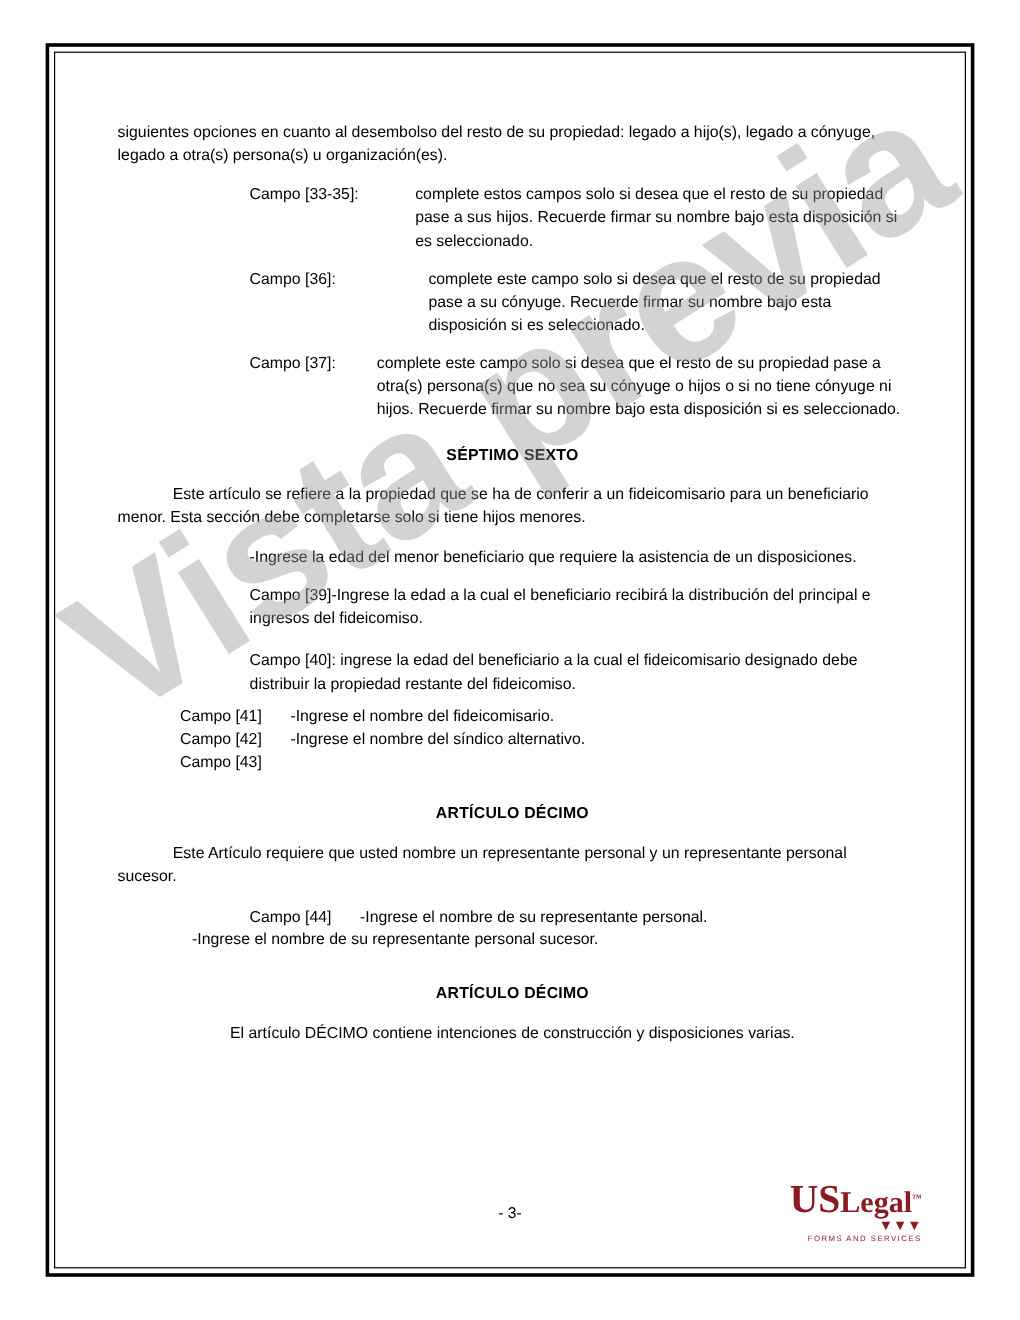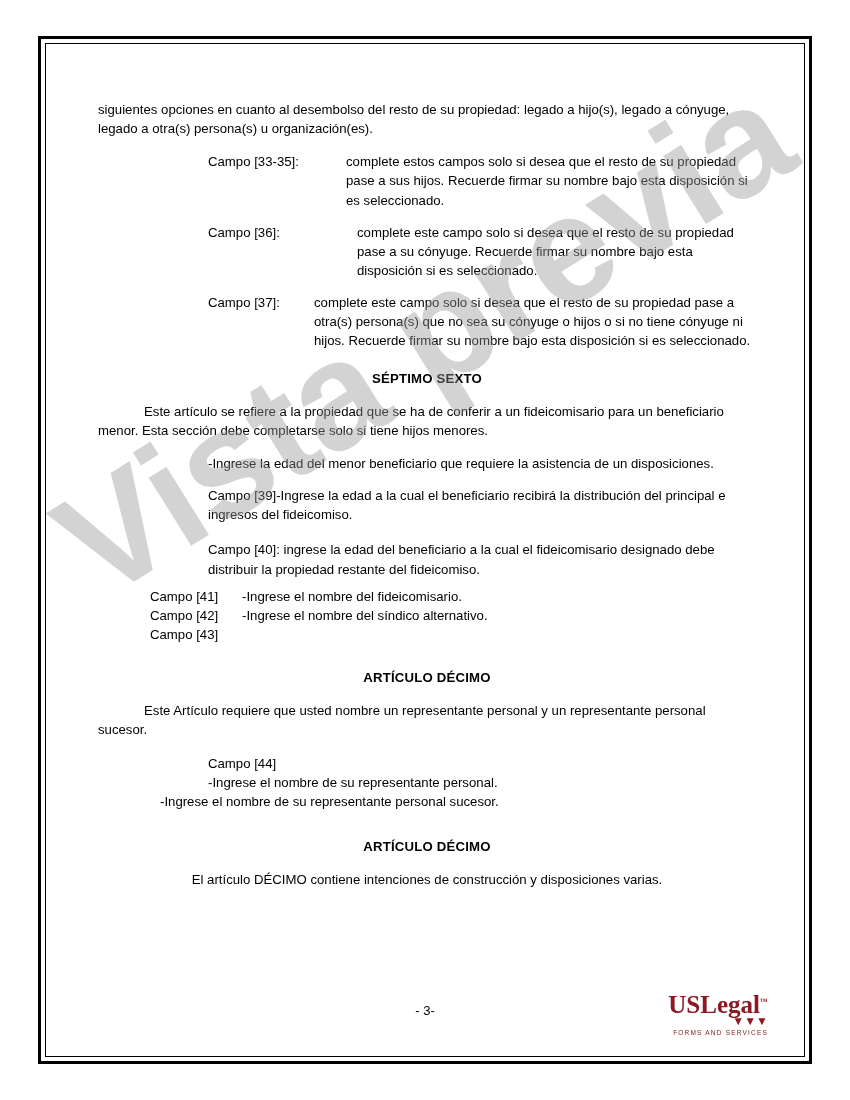--- a/index.html
+++ b/index.html
@@ -75,21 +75,21 @@
   .fb-b { padding-left: 110px; gap: 39px; }
   .fb-b .flabel { width: 110px; }
   .fb-c { padding-left: 110px; }
   .fb-c .flabel { width: 106px; }
   .fb-38 { padding-left: 110px; }
   .fb-38 .flabel { width: 140px; }
   .fb-39 { padding-left: 110px; margin-bottom: 16px; }
   .fb-40 { padding-left: 110px; margin-bottom: 0; }
   .fb-tight { padding-left: 110px; margin-bottom: 0; }
   .fb-tight .flabel { width: 92px; }
-  .fb-44 { padding-left: 110px; margin-bottom: 0; flex-direction: column; }
+  .fb-44 { padding-left: 110px; margin-bottom: 0; }
   .fb-44 .flabel { width: 92px; }
   .fb-45 { padding-left: 62px; margin-bottom: 0; }
   .fb-45 .flabel { width: 216px; }
 
   
   .watermark {
     position: absolute;
     left: 0;
     top: 0;
     width: 774px;
@@ -128,21 +128,21 @@
     text-align: right;
   }
   .logo-text {
     font-family: "Liberation Serif", serif;
     font-size: 25px;
     color: #8b1a22;
     font-weight: bold;
     letter-spacing: 0px;
     line-height: 1;
   }
-  .logo-text .us { font-size: 25px; }
+  .logo-text .us { font-size: 33px; }
   .logo-text .legal { font-size: 25px; text-align: center; }
   .logo-tm {
     font-size: 8px;
     vertical-align: super;
   }
   .logo-sub {
     font-size: 6.5px;
     color: #8b1a22;
     letter-spacing: 1.2px;
     margin-top: 2px;

